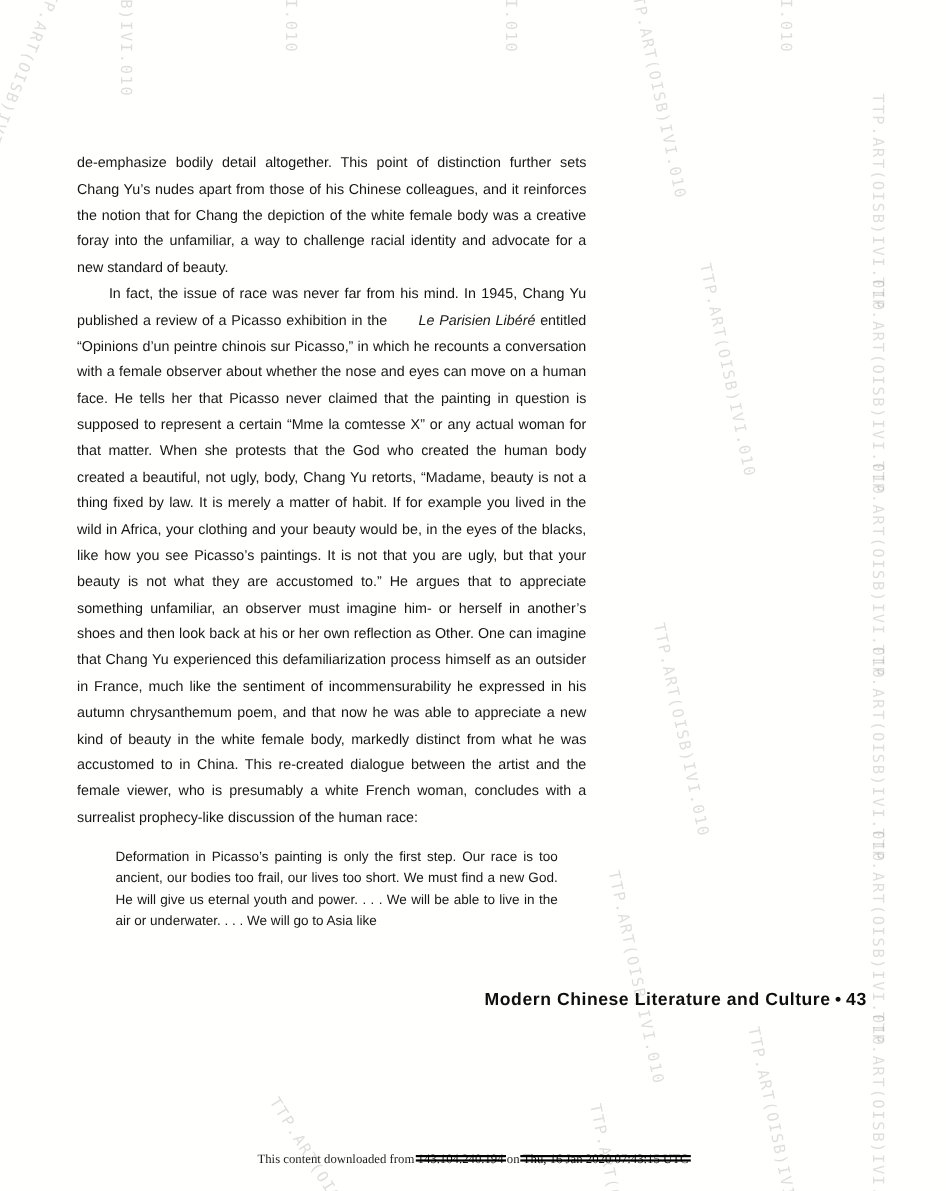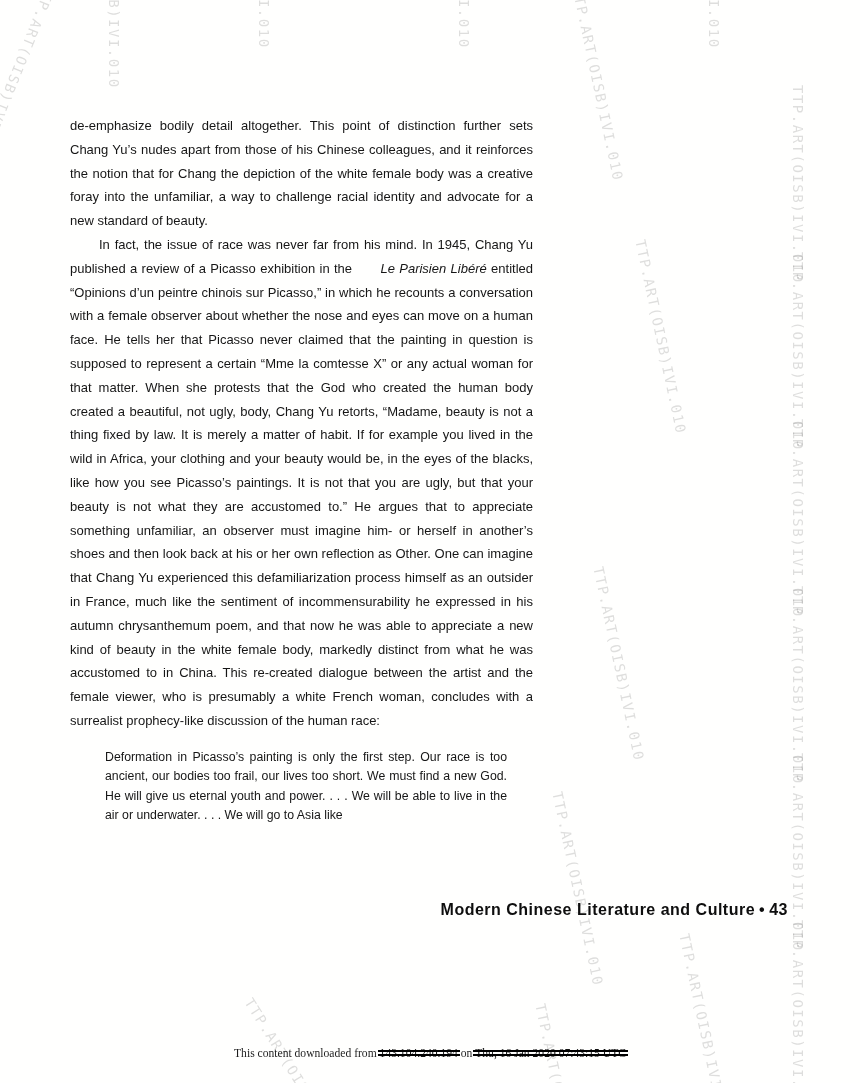--- a/index.html
+++ b/index.html
@@ -41,21 +41,21 @@
   .wm-i3   { left: 606px; top: 565px;  transform: rotate(78deg); }
   .wm-i4   { left: 565px; top: 790px;  transform: rotate(78deg); }
   .wm-i5   { left: 692px; top: 932px;  transform: rotate(78deg); }
   .wm-i6   { left: 548px; top: 1002px; transform: rotate(78deg); }
   .wm-b1   { left: 255px; top: 995px;  transform: rotate(58deg); }
 
   
   .text-col {
     position: absolute;
     left: 70px;
-    top: 114px;
+    top: 136px;
     width: 463px;
     z-index: 2;
     font-size: 13px;
     line-height: 23.8px;
     text-align: justify;
     color: #161616;
   }
   .text-col p.indented { text-indent: 29px; }
   .text-col em { font-style: italic; margin-left: 24px; }
 

